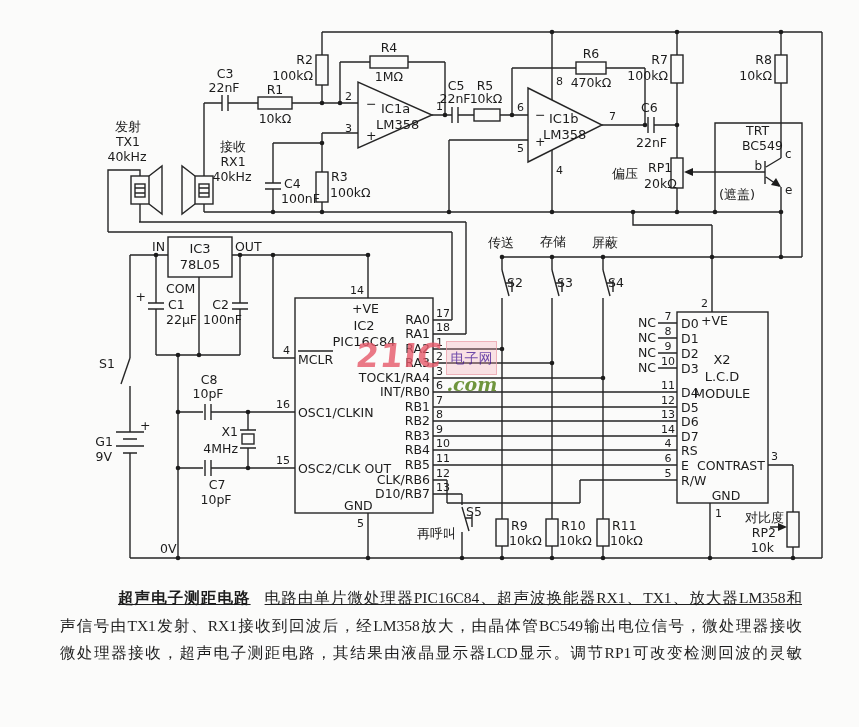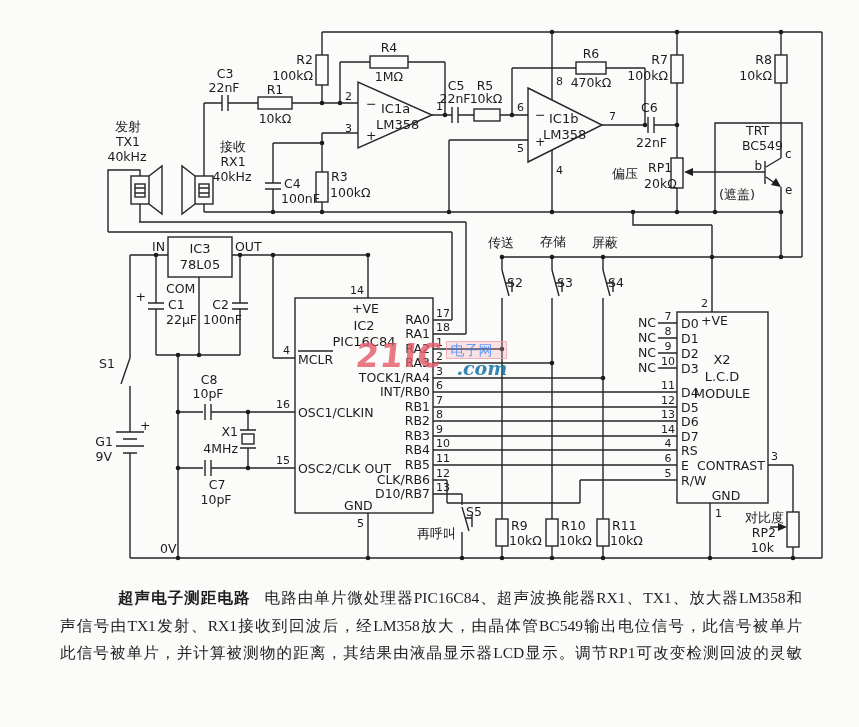--- a/index.html
+++ b/index.html
@@ -14,29 +14,29 @@
   .tn{font-size:11px;}
   .tc{font-size:13px;}
   .tb{font-size:13px;}
   .ts{font-size:12px;}
   .mid{text-anchor:middle;} .end{text-anchor:end;}
   #watermark{position:absolute;left:356px;top:341px;display:flex;align-items:flex-start;
              opacity:.8;pointer-events:none;}
   #wm-big{font-size:33px;font-weight:bold;color:#e7596a;letter-spacing:1px;line-height:30px;
           transform:skewX(-6deg);}
   #wm-right{margin-left:4px;}
-  #wm-site{display:block;font-size:14px;color:#3b82f6;background:rgba(243,164,175,.38);
-           border:1px solid #eba0ab;padding:0 3px;line-height:16px;}
-  #wm-com{display:block;font-size:19px;font-weight:bold;font-style:italic;color:#0369a1;
-          font-family:"DejaVu Serif", serif;line-height:18px;margin-left:10px;}
+  #wm-site{display:block;font-size:14px;color:#4c1d95;background:rgba(243,164,175,.38);
+           border:1px solid #eba0ab;padding:8px 3px;line-height:16px;}
+  #wm-com{display:block;font-size:19px;font-weight:bold;font-style:italic;color:#4d7c0f;
+          font-family:"DejaVu Serif", serif;line-height:18px;}
   #caption{position:absolute;left:60px;top:584px;width:742px;color:#1d1d1d;
            font-family:"Liberation Serif","DejaVu Serif",serif;font-size:15.5px;line-height:27.5px;}
   .cap-line{text-align:justify;text-align-last:justify;}
   .cap-line.last{text-align-last:left;}
-  .cap-first{padding-left:0;}
+  .cap-first{padding-left:0;text-decoration:underline;}
   #cap-title{font-weight:bold;margin-right:14px;padding-left:58px;}
 </style>
 </head>
 <body>
 
 <div id="page">
 <svg width="859" height="576" viewBox="0 0 859 576">
 
   <g>
 
@@ -415,16 +415,16 @@
 <div id="watermark">
   <span id="wm-big">21IC</span>
   <span id="wm-right">
     <span id="wm-site">电子网</span>
     <span id="wm-com">.com</span>
   </span>
 </div>
 
 <div id="caption">
   <div class="cap-line cap-first"><span id="cap-title">超声电子测距电路</span><span>电路由单片微处理器PIC16C84、超声波换能器RX1、TX1、放大器LM358和</span></div>
-  <div class="cap-line">声信号由TX1发射、RX1接收到回波后，经LM358放大，由晶体管BC549输出电位信号，此信号被单片</div>
-  <div class="cap-line">此信号被单片，并计算被测物的距离，其结果由液晶显示器LCD显示。调节RP1可改变检测回波的灵敏</div>
+  <div class="cap-line">声信号由TX1发射、RX1接收到回波后，经LM358放大，由晶体管BC549输出电位信号，微处理器接收</div>
+  <div class="cap-line">微处理器接收，超声电子测距电路，其结果由液晶显示器LCD显示。调节RP1可改变检测回波的灵敏</div>
 </div>
 </div>
 
 </body></html>

